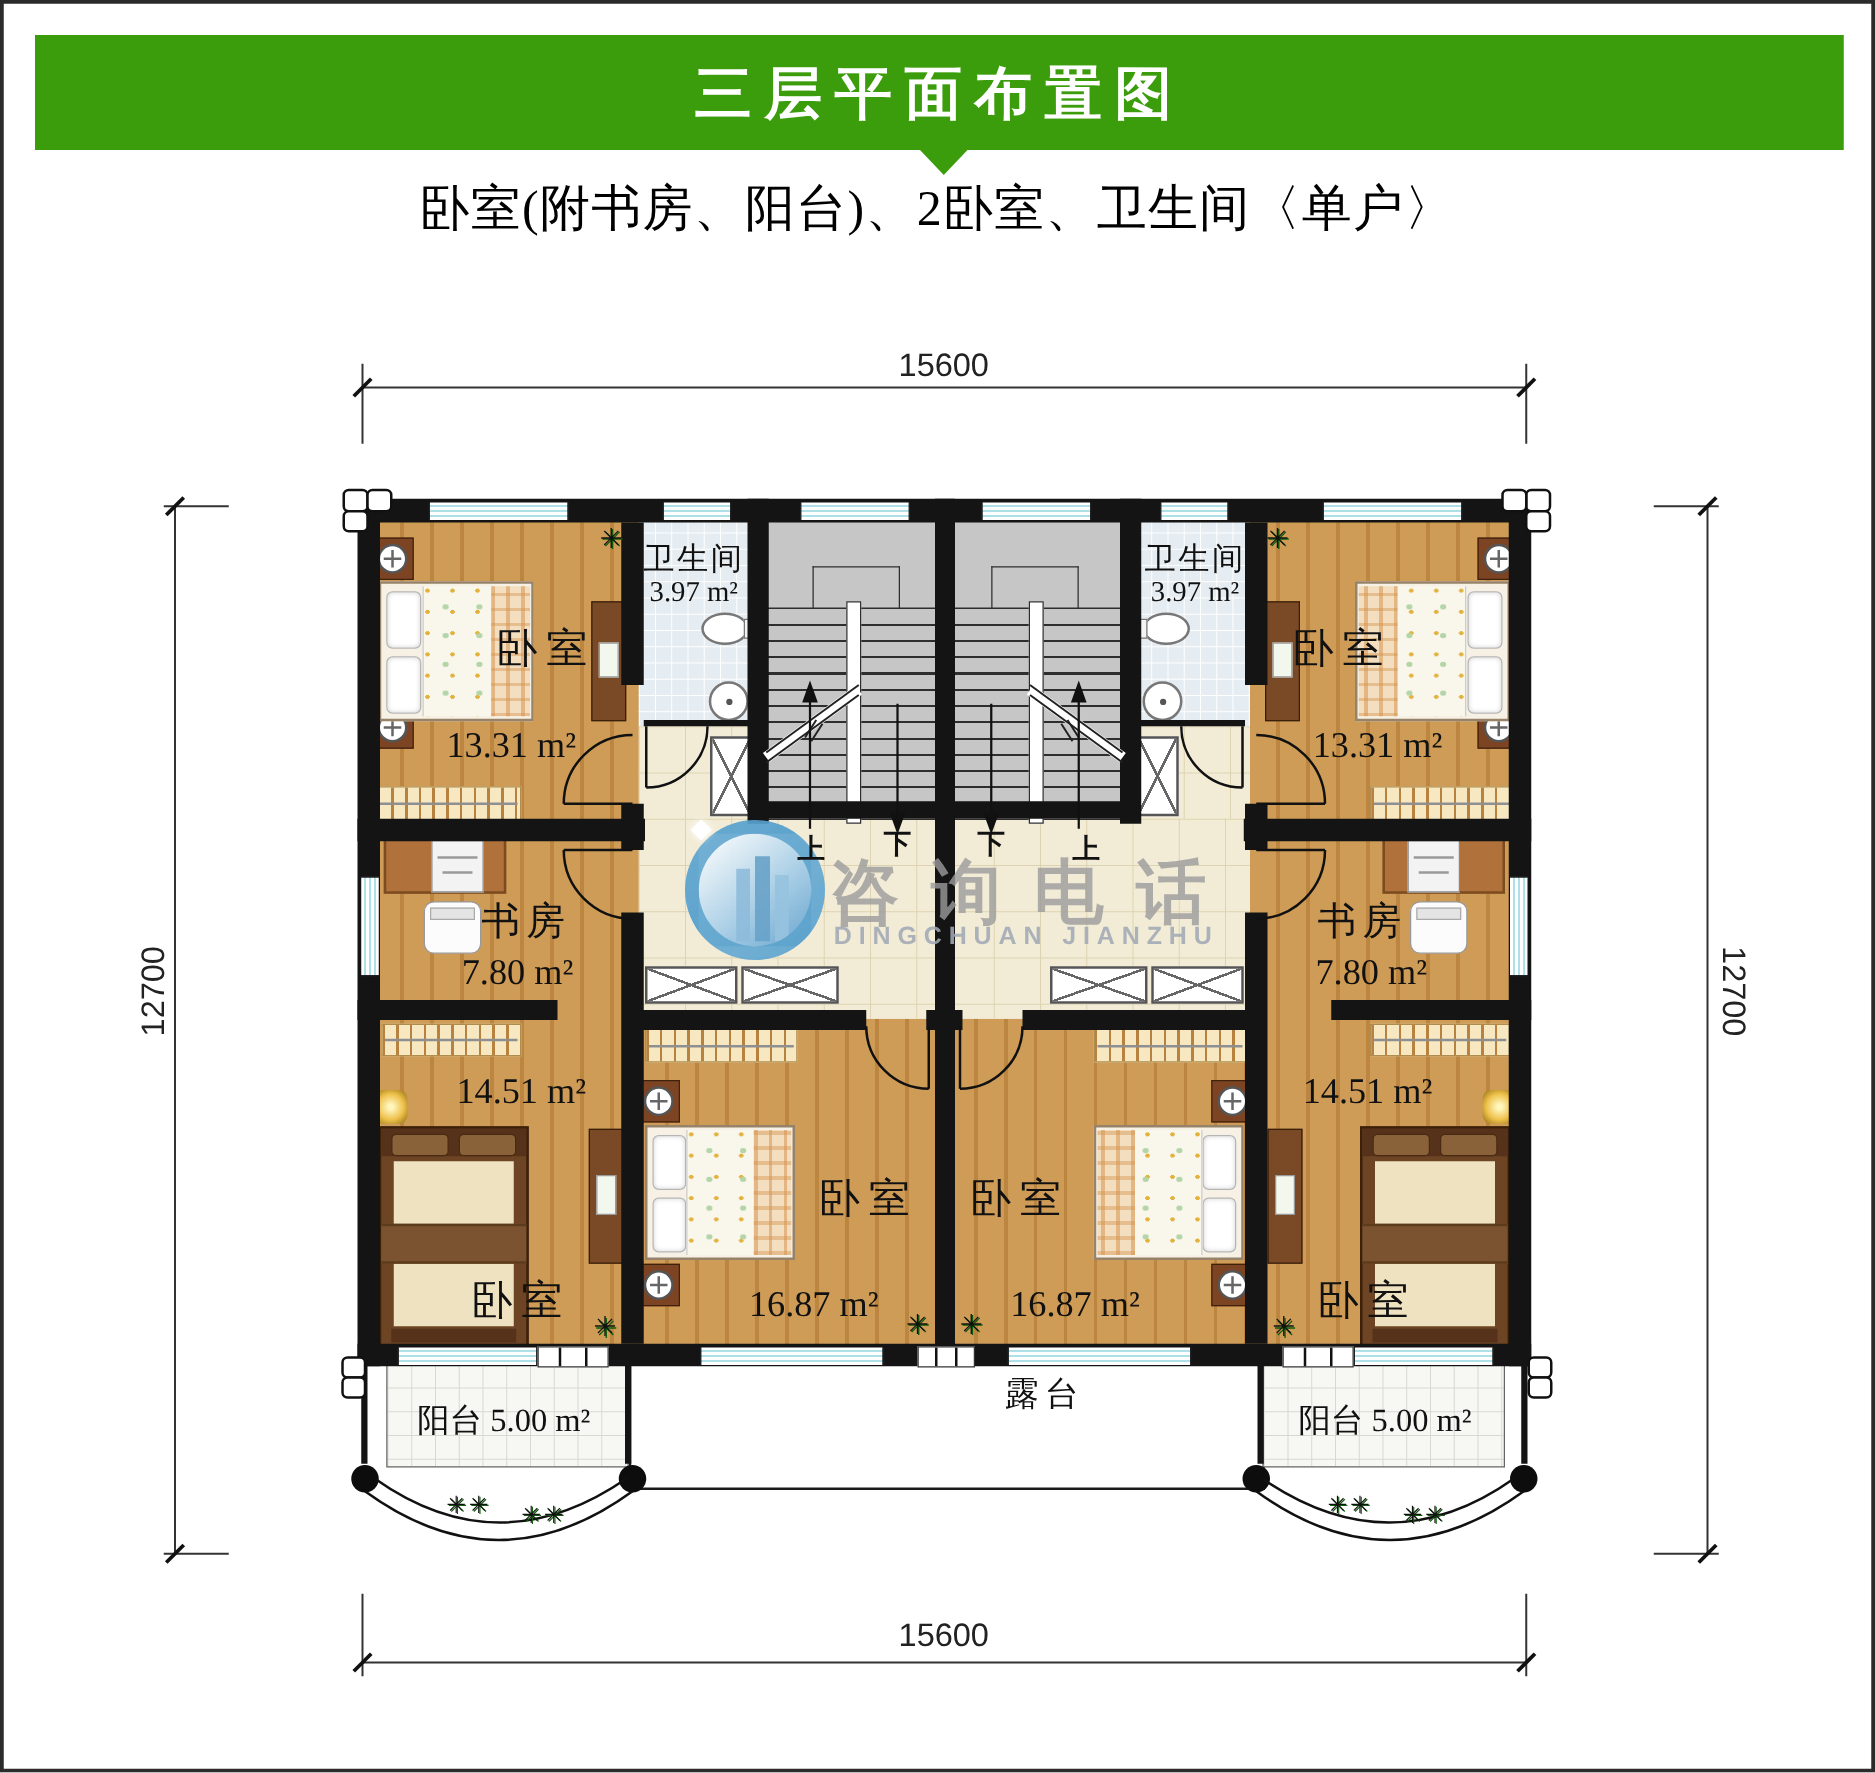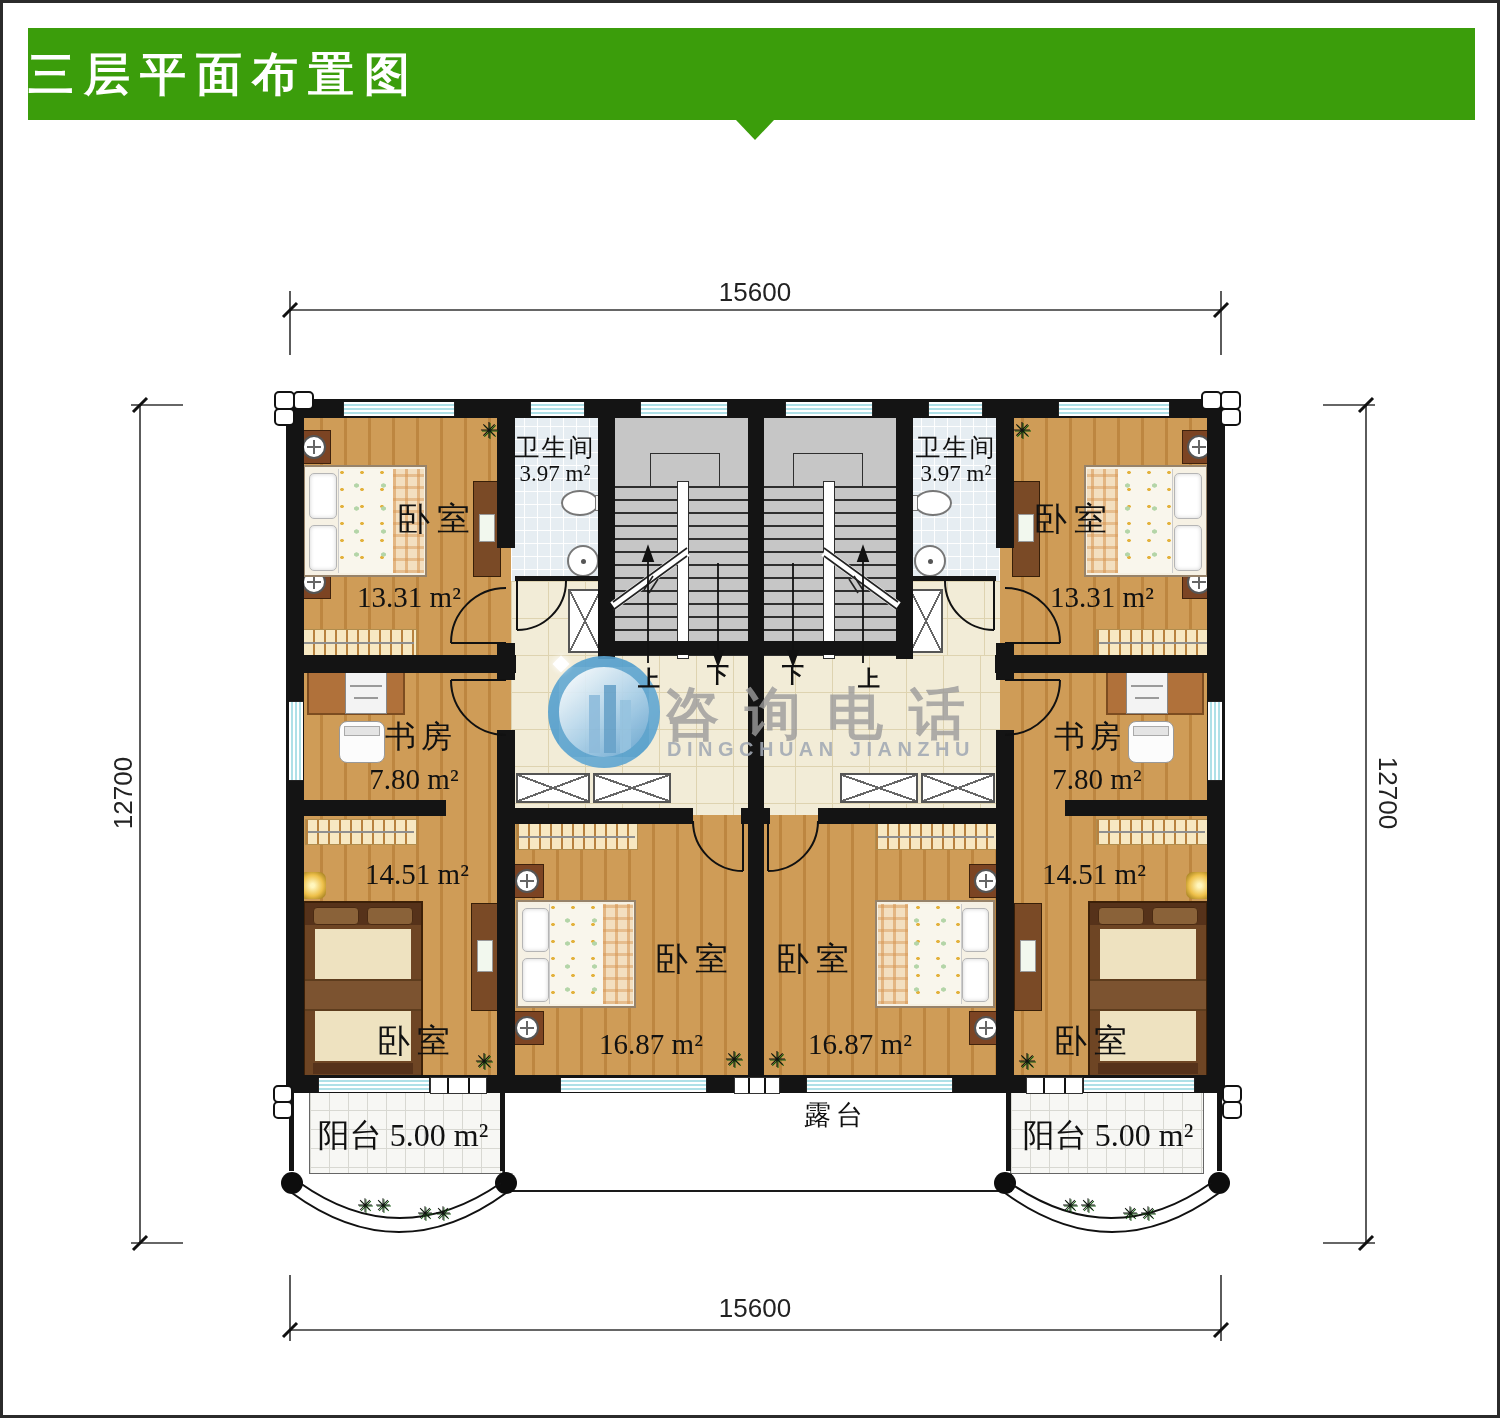--- a/index.html
+++ b/index.html
@@ -1,21 +1,21 @@
 <!DOCTYPE html>
 <html><head>
 <meta charset="utf-8">
 <style>
   html,body{margin:0;padding:0;background:#e8e8e8;}
   .page{position:relative;width:1500px;height:1418px;background:#ffffff;border:3px solid #2b2b2b;box-sizing:border-box;overflow:hidden;
         font-family:"Liberation Sans",sans-serif;}
   .abs{position:absolute;}
   
   .banner{left:25px;top:25px;width:1447px;height:92px;background:#3B9D0B;z-index:10;}
-  .banner-title{width:100%;text-align:left;line-height:92px;color:#fff;font-size:46px;font-weight:bold;letter-spacing:10px;}
+  .banner-title{width:100%;text-align:center;line-height:92px;color:#fff;font-size:46px;font-weight:bold;letter-spacing:10px;}
   .banner-tri{left:733px;top:117px;width:0;height:0;border-left:19px solid transparent;border-right:19px solid transparent;border-top:20px solid #3B9D0B;z-index:10;}
   .subtitle{left:0;top:136px;width:100%;text-align:center;font-family:"Liberation Serif","DejaVu Serif",serif;font-size:40px;color:#000;letter-spacing:1px;z-index:10;}
   
   .footer{left:3px;right:3px;bottom:3px;height:42px;background:#57585A;display:flex;align-items:center;justify-content:space-between;
           padding:0 18px;color:#fff;font-size:23px;font-weight:bold;z-index:10;white-space:nowrap;}
   
   .wood{background-color:#c5914a;background-image:repeating-linear-gradient(90deg,#cf9c57 0 21px,#bd8640 21px 24px),
         repeating-linear-gradient(0deg,rgba(255,255,255,.05) 0 2px,rgba(0,0,0,0) 2px 60px);z-index:1;}
   .btile{background-color:#e6edf2;background-image:linear-gradient(rgba(255,255,255,.95) 1px,transparent 1px),linear-gradient(90deg,rgba(255,255,255,.95) 1px,transparent 1px);background-size:13px 13px;z-index:1;}
   .htile{background-color:#f2ecd7;background-image:linear-gradient(#ded3b0 1px,transparent 1px),linear-gradient(90deg,#ded3b0 1px,transparent 1px);background-size:37px 37px;z-index:1;}
@@ -68,37 +68,38 @@
   .wm-star{left:552px;top:655px;width:12px;height:12px;background:#fff;transform:rotate(45deg);z-index:6;box-shadow:0 0 6px #fff;}
   .wm-cn{left:660px;top:674px;font-size:56px;font-weight:900;letter-spacing:26px;color:#9c9c9c;opacity:.8;z-index:6;white-space:nowrap;}
   .wm-en{left:664px;top:735px;font-size:20px;font-weight:700;letter-spacing:5.5px;color:#a2a9b4;opacity:.88;z-index:6;white-space:nowrap;}
   
   .lbl{font-family:"Liberation Serif","DejaVu Serif",serif;color:#111;z-index:7;transform:translate(-50%,-50%);white-space:nowrap;}
   .rm{font-size:33px;letter-spacing:7px;}
   .rms{font-size:31px;letter-spacing:5px;}
   .ar{font-size:29px;}
   .bname{font-size:25px;letter-spacing:2px;}
   .bar{font-size:23px;}
-  .bal{font-size:32px;}
+  .bal{font-size:26px;}
   .terrl{font-size:27px;letter-spacing:5px;}
   .ud{font-size:22px;font-weight:700;}
   .dim{font-size:26px;color:#222;z-index:7;transform:translate(-50%,-50%);font-family:"Liberation Sans",sans-serif;}
   .dimv{transform:translate(-50%,-50%) rotate(-90deg);}
   .dimv2{transform:translate(-50%,-50%) rotate(90deg);}
   svg.lines{left:0;top:0;z-index:5;}
 </style>
 </head>
 <body>
 
 <div class="page">
 
   <div class="abs banner">
     <div class="banner-title">三层平面布置图</div>
   </div>
   <div class="abs banner-tri"></div>
+  <div class="abs subtitle">卧室(附书房、阳台)、2卧室、卫生间〈单户〉</div>
 
   <div class="abs wood" style="left:296px;top:410px;width:212px;height:248px;"></div>
   <div class="abs wood" style="left:296px;top:658px;width:212px;height:147px;"></div>
   <div class="abs wood" style="left:296px;top:805px;width:212px;height:272px;"></div>
   <div class="abs wood" style="left:508px;top:812px;width:242px;height:265px;"></div>
   <div class="abs wood" style="left:997px;top:410px;width:212px;height:248px;"></div>
   <div class="abs wood" style="left:997px;top:658px;width:212px;height:147px;"></div>
   <div class="abs wood" style="left:997px;top:805px;width:212px;height:272px;"></div>
   <div class="abs wood" style="left:755px;top:812px;width:242px;height:265px;"></div>
   <div class="abs btile" style="left:508px;top:410px;width:92px;height:168px;"></div>

